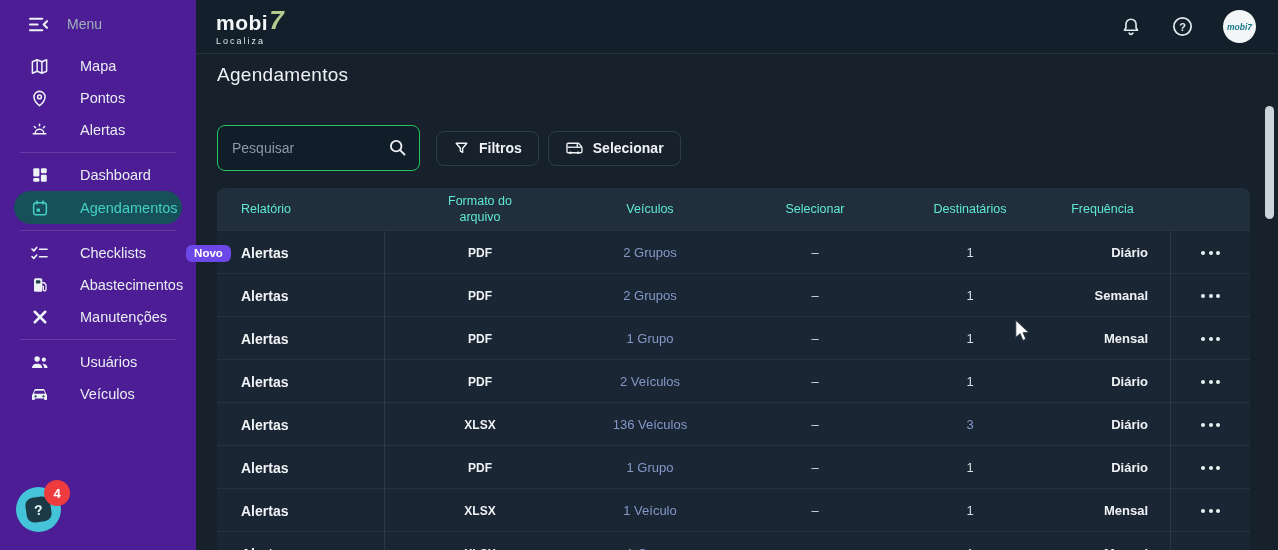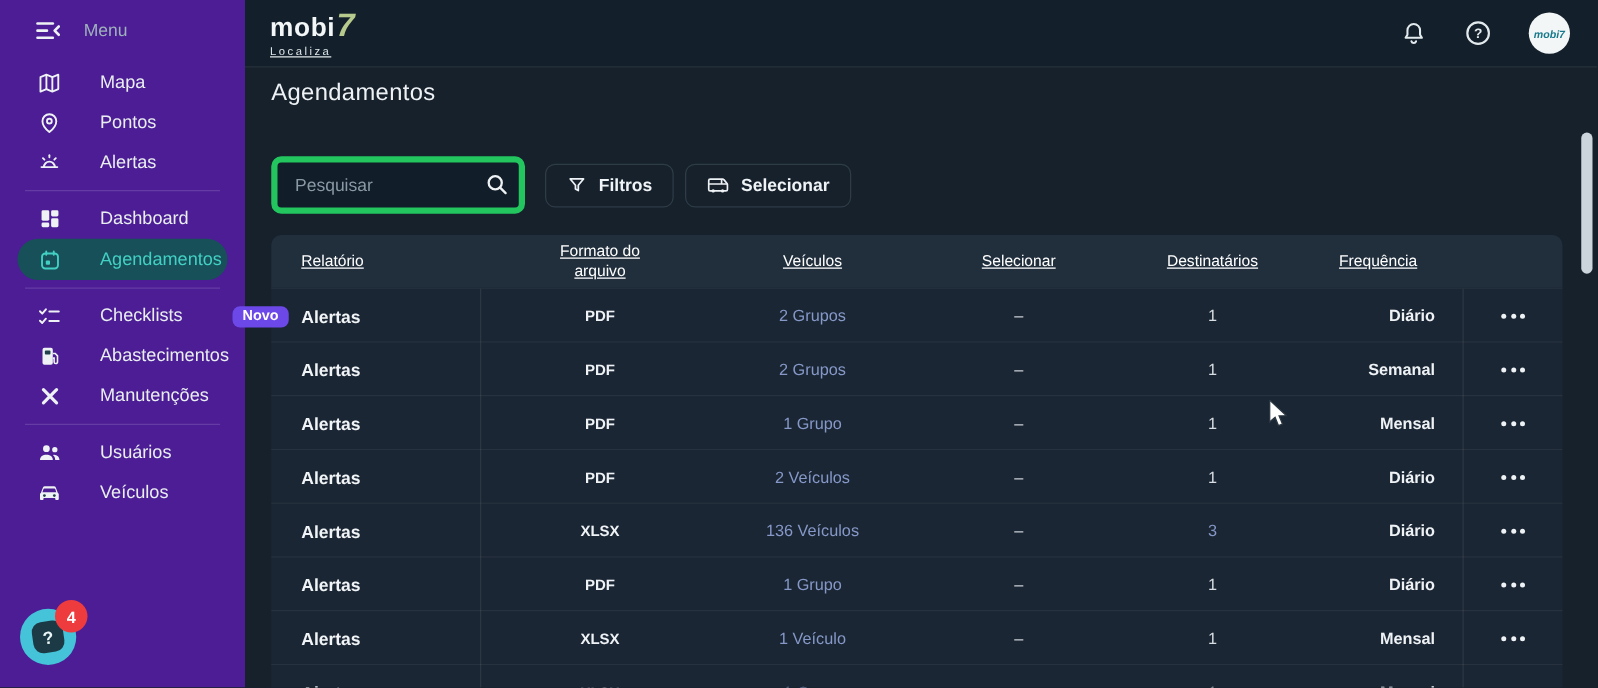--- a/index.html
+++ b/index.html
@@ -22,40 +22,40 @@
   .help-fab{position:absolute;left:16px;top:487px;width:45px;height:45px;border-radius:50%;background:#45c3d8;display:flex;align-items:center;justify-content:center;cursor:pointer;}
   .help-fab .bubble{width:25px;height:25px;background:#1b3a45;border-radius:8px;display:flex;align-items:center;justify-content:center;color:#eaf6f8;font-weight:bold;font-size:14px;transform:rotate(-8deg);}
   .help-badge{position:absolute;top:-7px;right:-9px;width:26px;height:26px;border-radius:50%;background:#ee3b3d;color:#fff;font-size:13px;font-weight:bold;display:flex;align-items:center;justify-content:center;}
 
   
   .topbar{position:absolute;left:196px;top:0;width:1082px;height:54px;background:#13202b;border-bottom:1px solid rgba(255,255,255,.08);display:flex;align-items:center;justify-content:space-between;padding:0 22px 0 20px;}
   .logo{line-height:1;cursor:pointer;}
   .logo .row1{display:flex;align-items:flex-end;}
   .logo .mobi{font-size:21px;font-weight:bold;letter-spacing:.5px;color:#f4f7f8;}
   .logo .seven{font-size:26px;font-weight:bold;color:#b7ca8e;margin-left:1px;font-style:italic;}
-  .logo .sub{font-size:9px;letter-spacing:2px;color:#dfe8ea;margin-top:4px;text-decoration:underline;}
+  .logo .sub{font-size:9px;letter-spacing:2px;color:#dfe8ea;margin-top:4px;}
   .topbar-right{display:flex;align-items:center;gap:29px;}
   .tb-ic{cursor:pointer;}
   .avatar{width:33px;height:33px;border-radius:50%;background:#f3f6f6;display:flex;align-items:center;justify-content:center;cursor:pointer;}
   .avatar span{font-size:8.5px;font-weight:bold;font-style:italic;color:#177a8c;}
 
   
   .page-title{position:absolute;left:217px;top:64px;font-size:19px;font-weight:500;color:#eef2f5;letter-spacing:.3px;}
 
   .toolbar{position:absolute;left:217px;top:125px;display:flex;align-items:center;gap:9px;}
   .searchbox{position:relative;width:203px;height:46px;margin-right:7px;}
-  .searchbox input{width:100%;height:100%;background:#111d28;border:5px solid #22c55e;border-radius:8px;color:#dfe6ec;font-size:14px;padding:0 42px 0 14px;outline:none;font-family:inherit;}
+  .searchbox input{width:100%;height:100%;background:#111d28;border:1px solid #22c55e;border-radius:8px;color:#dfe6ec;font-size:14px;padding:0 42px 0 14px;outline:none;font-family:inherit;}
   .searchbox input::placeholder{color:#8a99a6;}
   .searchbox .sic{position:absolute;right:12px;top:12px;}
   .btn{height:35px;display:flex;align-items:center;gap:9px;padding:0 16px;background:transparent;border:1px solid #34475455;outline:1px solid rgba(255,255,255,.07);outline-offset:-1px;border-radius:8px;color:#f0f4f6;font-size:14px;font-weight:bold;cursor:pointer;font-family:inherit;}
 
   
   .table{position:absolute;left:217px;top:188px;width:1033px;}
   .tgrid{display:grid;grid-template-columns:168px 190px 150px 180px 130px 135px 80px;align-items:center;}
-  .thead{height:42px;background:#212f3d;border-radius:8px 8px 0 0;color:#ffffff;font-size:12.5px;text-decoration:underline;}
+  .thead{height:42px;background:#212f3d;border-radius:8px 8px 0 0;color:#5eead4;font-size:12.5px;}
   .thead>div{text-align:center;line-height:1.3;}
   .thead .c1{text-align:left;padding-left:24px;}
   .thead .c2{white-space:pre-line;}
   .trow{height:43px;background:#1b2634;border-top:1px solid rgba(255,255,255,.06);font-size:13px;color:#d7dde3;}
   .trow>div{text-align:center;}
   .trow .c1{text-align:left;padding-left:24px;font-size:14px;font-weight:bold;color:#f1f4f6;border-right:1px solid rgba(255,255,255,.08);height:43px;display:flex;align-items:center;}
   .trow .c2{font-weight:bold;font-size:12px;color:#eef2f5;}
   .trow .c3{color:#8598c8;font-weight:500;cursor:pointer;}
   .trow .c6{text-align:right;padding-right:22px;font-weight:bold;color:#eef2f5;}
   .trow .c7{border-left:1px solid rgba(255,255,255,.08);height:43px;display:flex;align-items:center;justify-content:center;cursor:pointer;}

